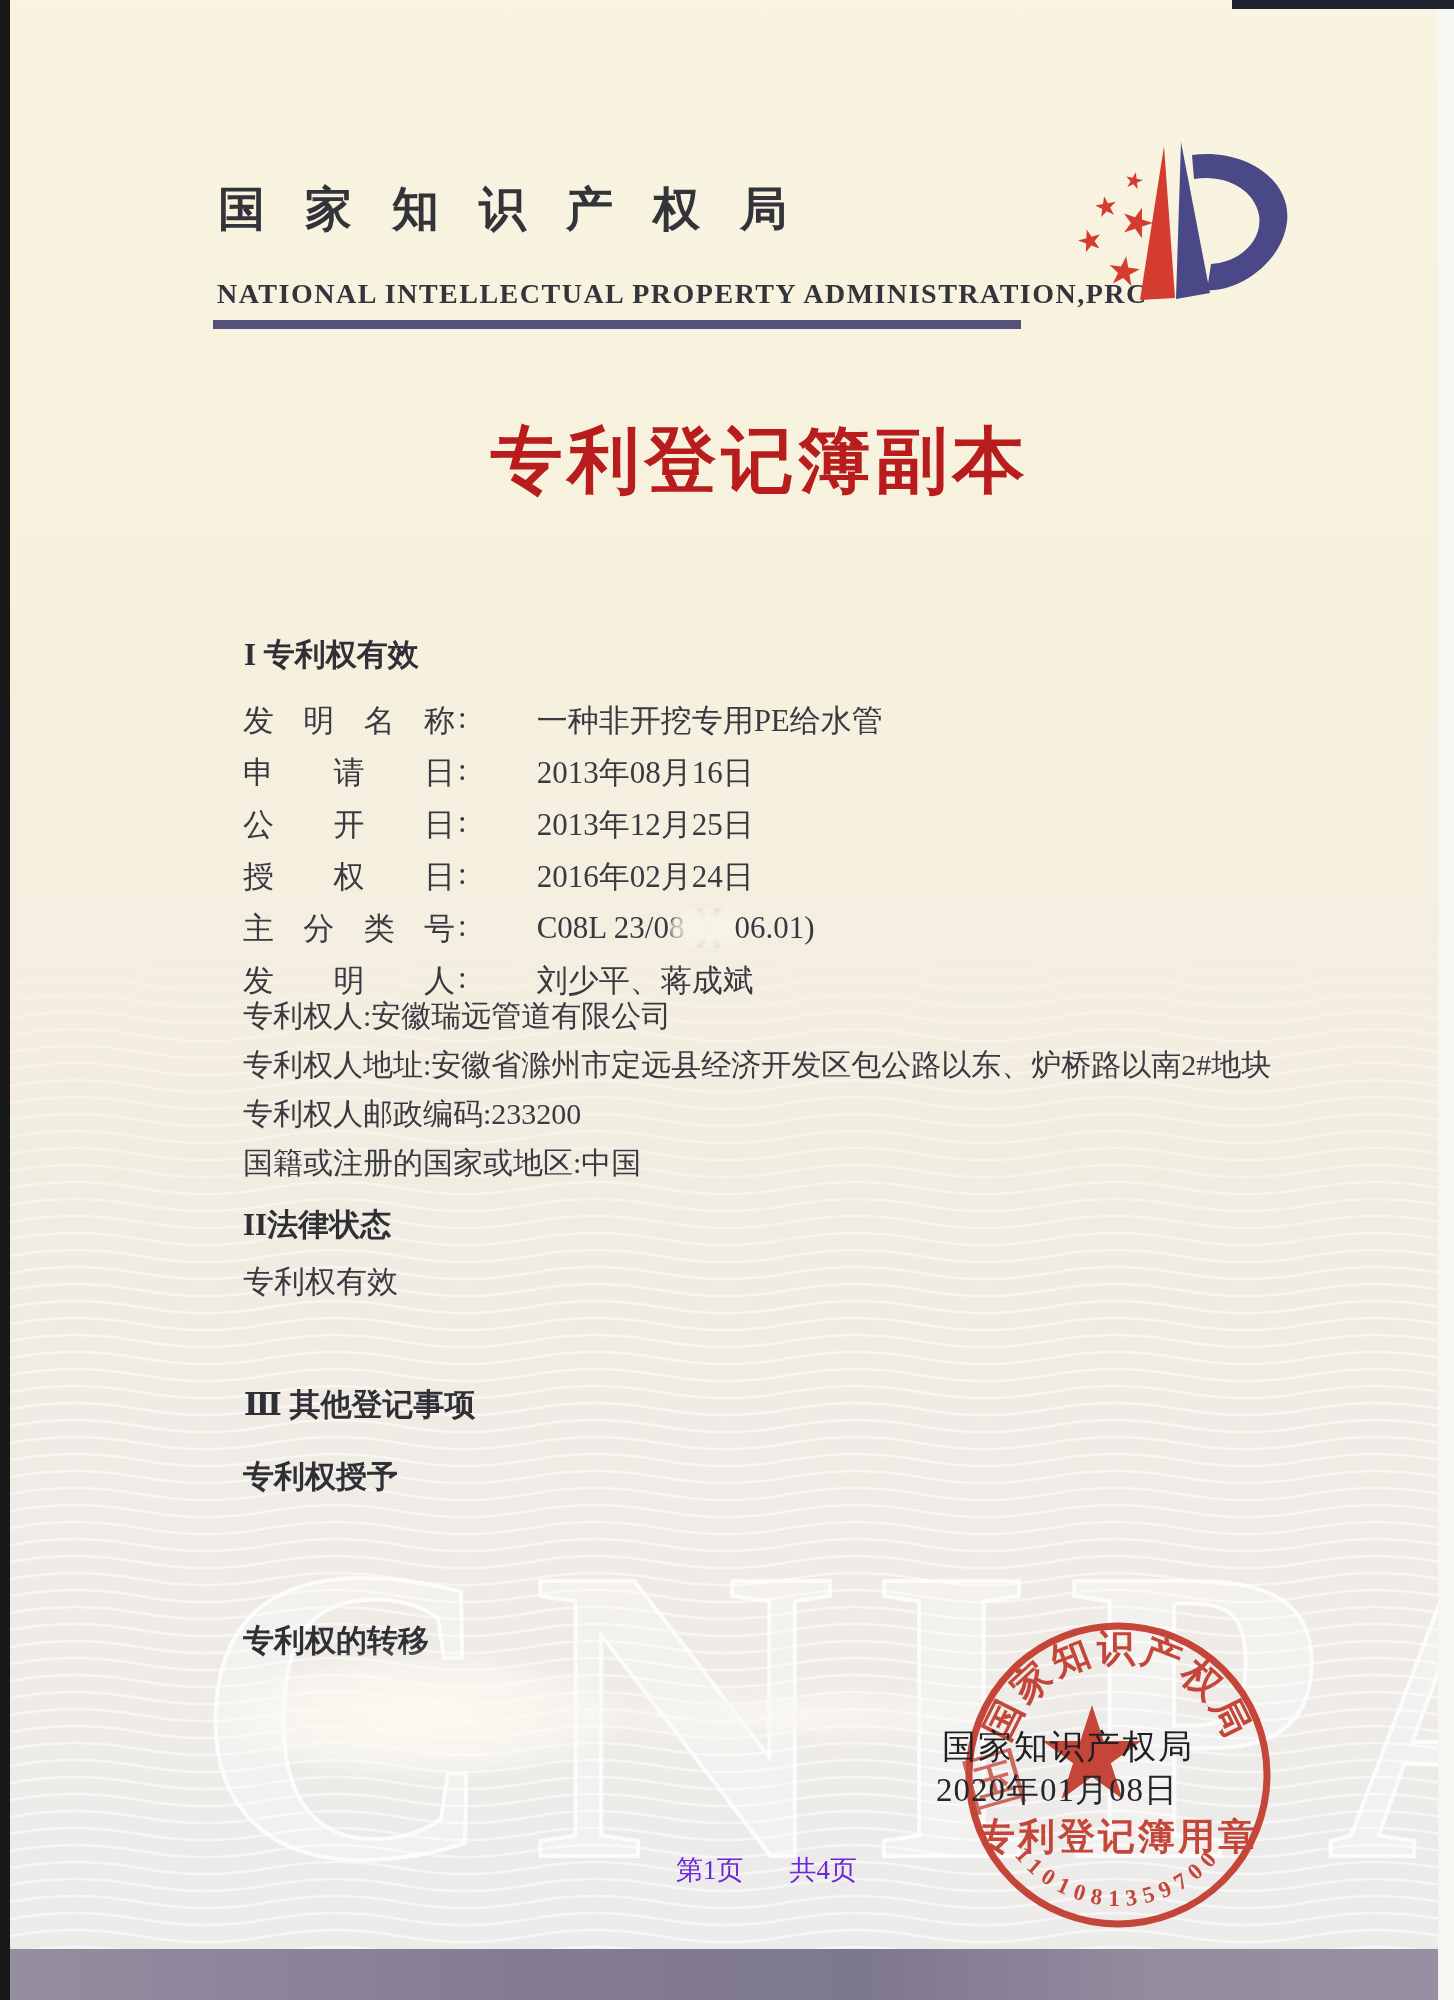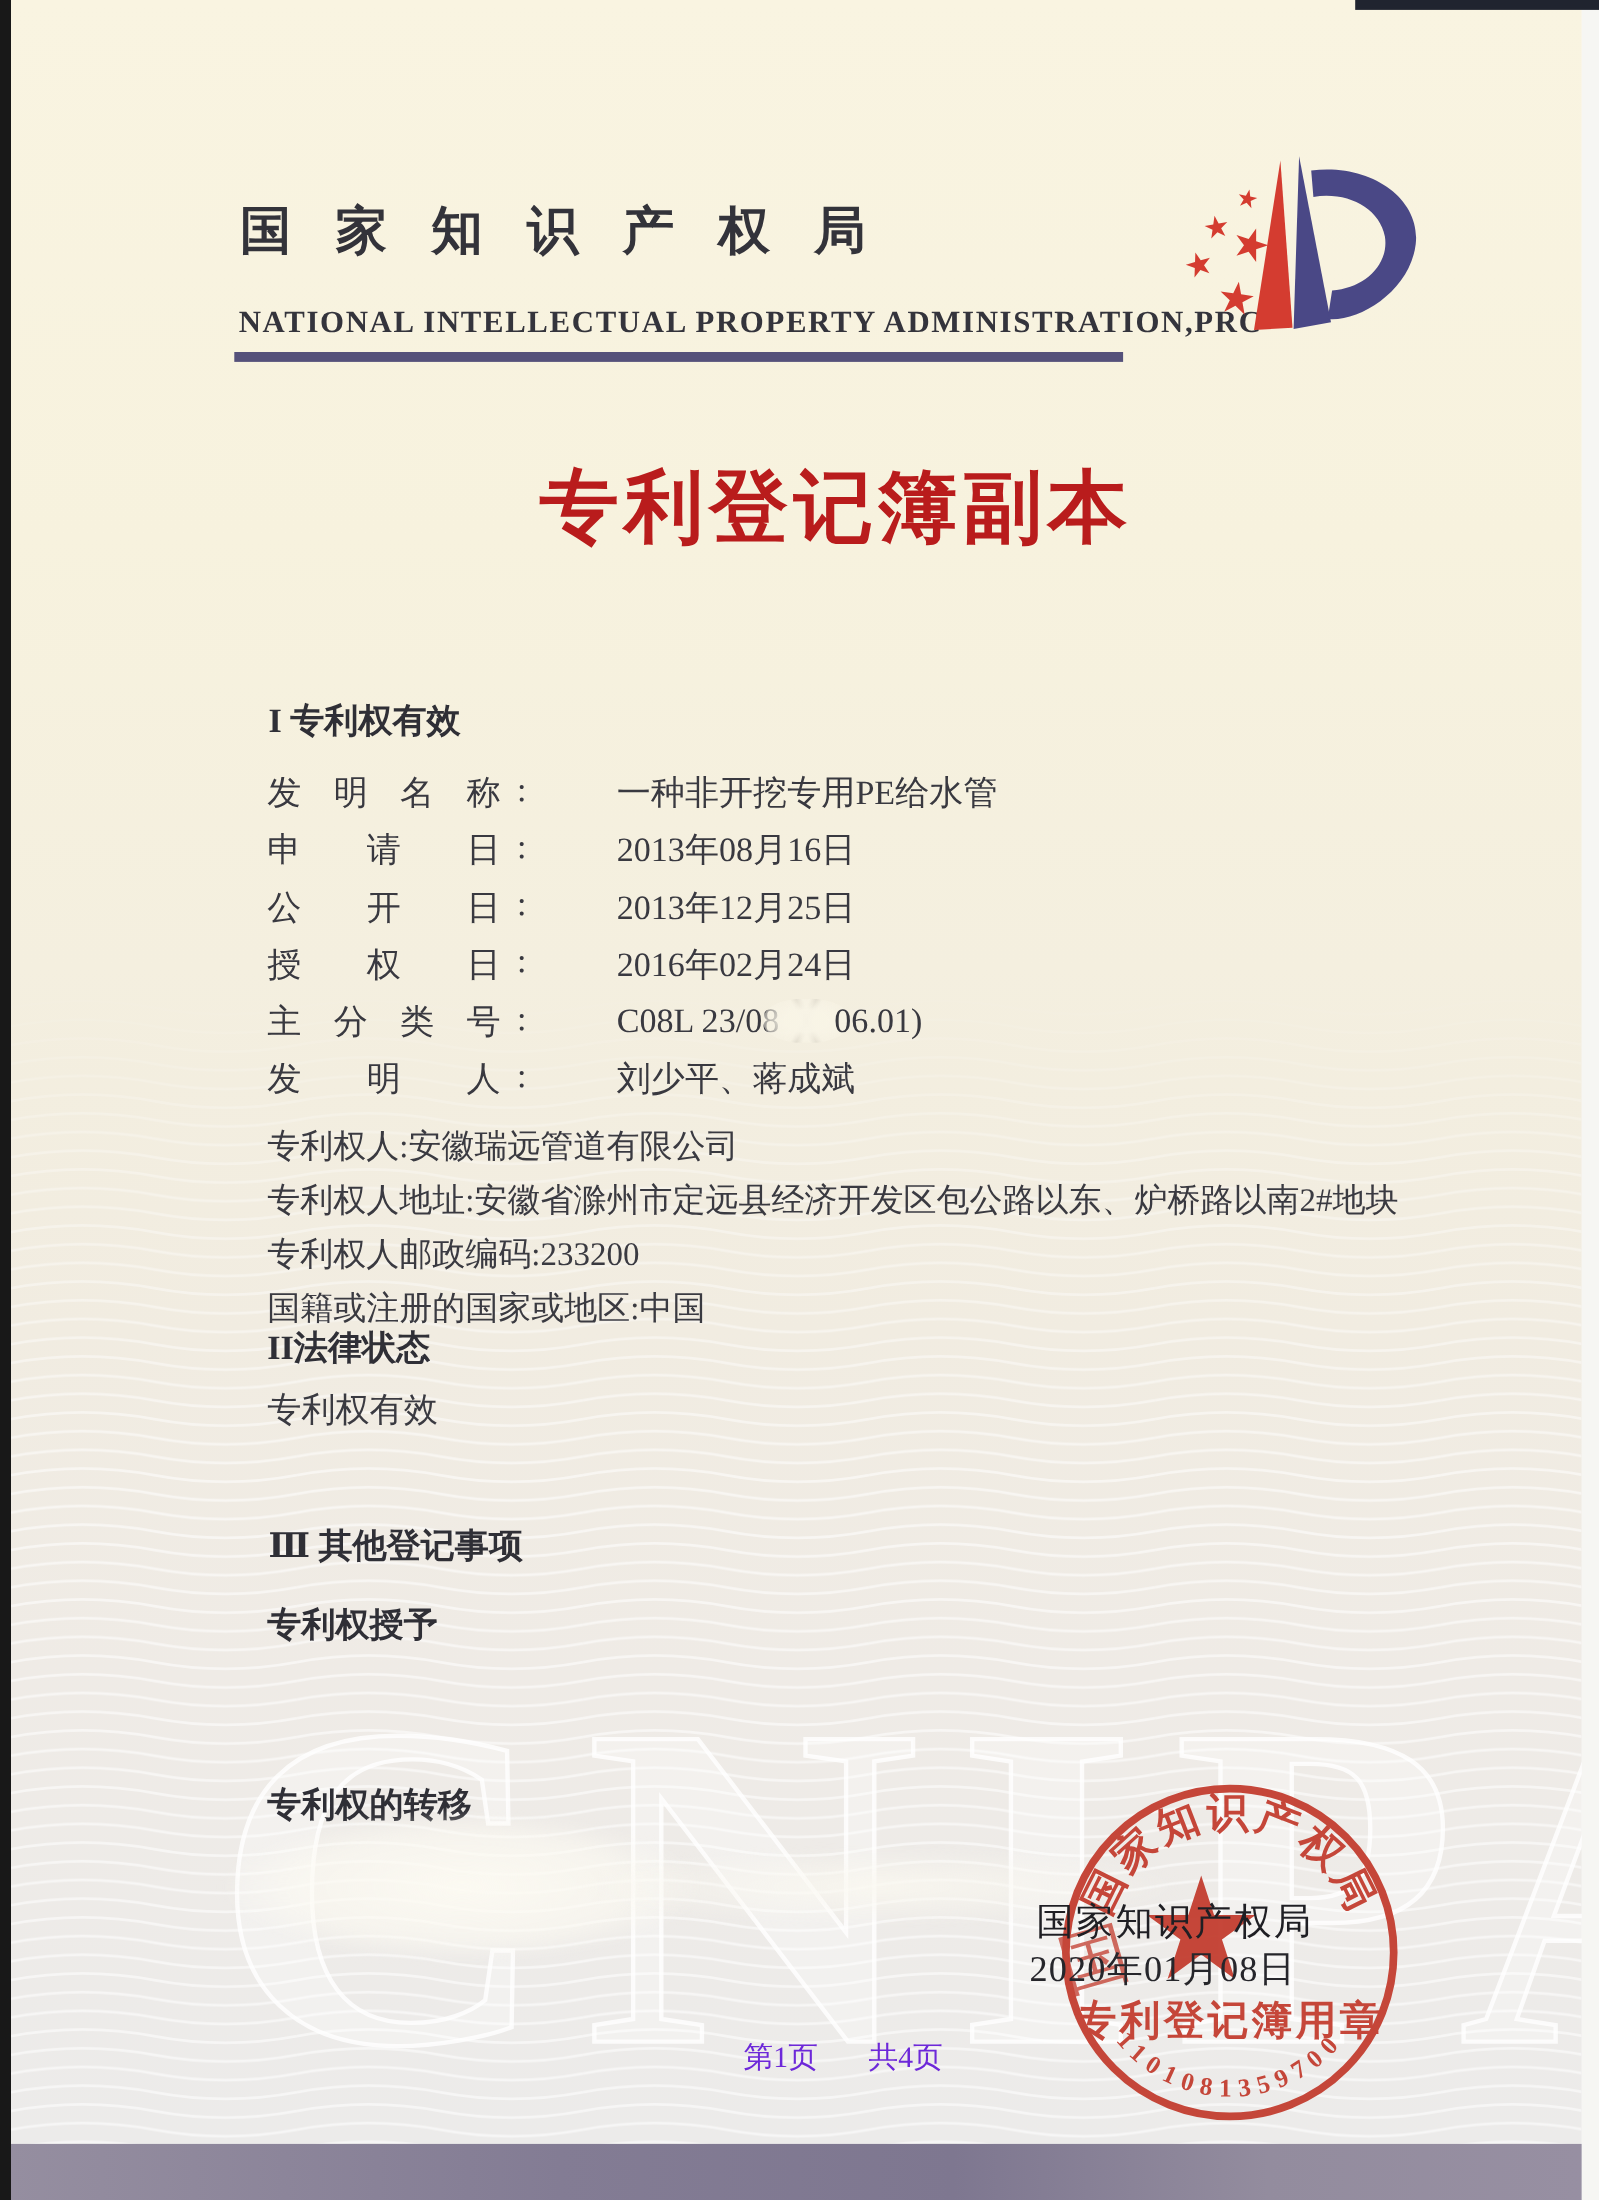--- a/index.html
+++ b/index.html
@@ -20,29 +20,29 @@
   #agency-en{left:217px;top:278px;font-size:28px;font-weight:700;letter-spacing:1.5px;color:#34343c;white-space:nowrap;z-index:10;}
   #divider{left:213px;top:320px;width:808px;height:9px;background:#55517a;z-index:10;}
   #cnipa-logo{left:1050px;top:120px;z-index:10;}
   
   #doc-title{left:470px;top:413px;width:580px;text-align:center;font-size:72px;font-weight:700;letter-spacing:5px;color:#b91c1c;white-space:nowrap;z-index:10;}
   #pat-row{left:243px;top:550px;width:960px;display:flex;justify-content:space-between;font-size:33px;font-weight:600;color:#2e2e35;z-index:10;}
   
   .h-sec{font-size:31px;font-weight:700;color:#2f2f36;white-space:nowrap;z-index:10;}
   #sec1-heading{left:244px;top:634px;}
   #field-rows{left:243px;top:700px;z-index:10;}
-  .frow{height:52px;display:flex;align-items:flex-start;font-size:31px;color:#393940;white-space:nowrap;gap:12px;}
+  .frow{height:52px;display:flex;align-items:flex-start;font-size:31px;color:#393940;white-space:nowrap;}
   .flabel{display:inline-block;width:212px;text-align:justify;text-align-last:justify;}
   .fcolon{margin-left:3px;}
   .fvalue{margin-left:70px;}
   .smudge{display:inline-block;width:78px;height:40px;margin:0 -14px -10px -14px;border-radius:45%;
     background:radial-gradient(ellipse at 50% 50%, rgba(248,244,230,0.97) 35%, rgba(248,244,230,0.55) 70%, rgba(248,244,230,0) 100%),
                linear-gradient(115deg, rgba(0,0,0,0) 44%, rgba(125,115,105,0.35) 50%, rgba(0,0,0,0) 56%),
                linear-gradient(65deg, rgba(0,0,0,0) 44%, rgba(125,115,105,0.30) 50%, rgba(0,0,0,0) 56%);}
-  #patentee-lines{left:243px;top:996px;z-index:10;margin-top:26px;}
+  #patentee-lines{left:243px;top:996px;z-index:10;}
   .pline{height:49px;font-size:30px;color:#3a3a41;white-space:nowrap;}
   #sec2{left:243px;top:1204px;z-index:10;}
   #sec2-status{margin-top:15px;font-size:31px;font-weight:400;color:#3a3a41;text-align:right;}
   #sec3-heading{left:244px;top:1384px;}
   #grant-heading{left:243px;top:1456px;}
   #grant-date{left:243px;top:1502px;font-size:31px;color:#3a3a41;z-index:10;white-space:nowrap;}
   #transfer-heading{left:243px;top:1620px;text-align:center;}
   
   #footer{left:676px;top:1852px;font-size:27px;color:#6d28d9;z-index:10;white-space:nowrap;text-align:right;}
   #footer .gap{display:inline-block;width:46px;}

